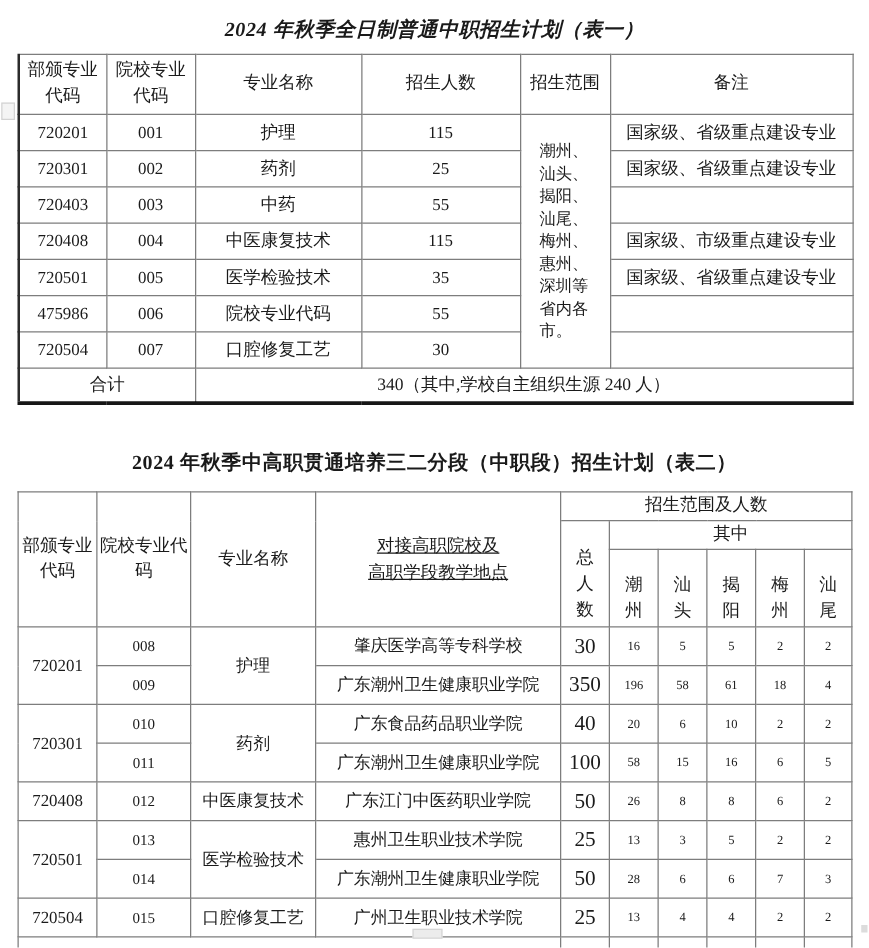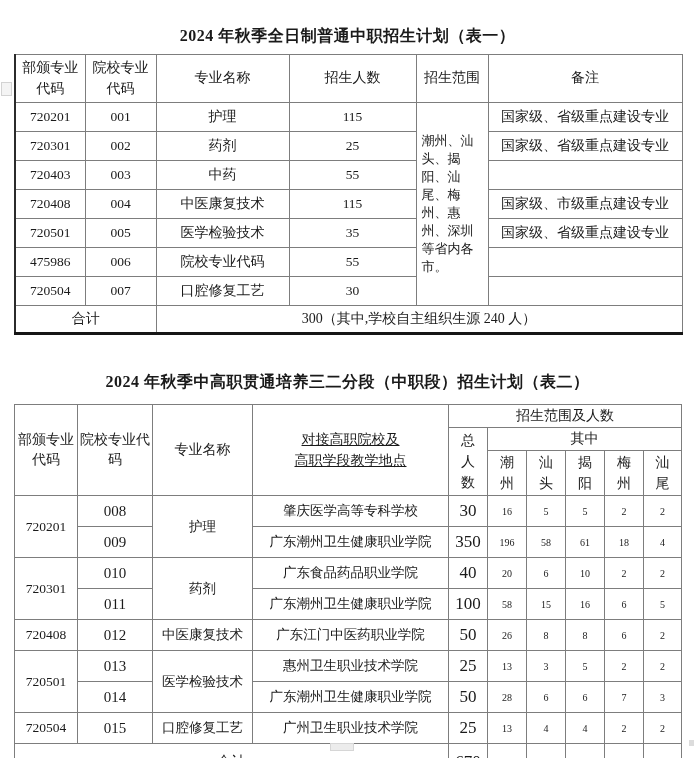--- a/index.html
+++ b/index.html
@@ -14,21 +14,21 @@
     overflow: hidden;
   }
   .doc-title {
     margin: 0;
     text-align: center;
     font-size: 16px;
     font-weight: bold;
     line-height: 20px;
     letter-spacing: 0.5px;
   }
-  .title1 { padding-top: 26px; }
+  .title1 { padding-top: 15px; font-style: italic; }
   .title2 { padding-top: 37px; padding-bottom: 12px; }
 
   table {
     border-collapse: collapse;
     table-layout: fixed;
     width: 667px;
     margin-left: 14px;
     background: #ffffff;
   }
   th, td {
@@ -51,53 +51,54 @@
     border-right: 1px solid #6f6f6f;
   }
   .t1 thead th { height: 45px; line-height: 1.45; }
   .t1 tbody tr { height: 29px; }
   .t1 .code-cell, .t1 .count-cell { font-size: 13.5px; }
   .t1 .major-cell { font-size: 14px; }
   .t1 .range-cell {
     font-size: 13px;
     text-align: left;
     line-height: 1.38;
-    padding: 2px 5px;
+    padding: 2px 15px;
   }
   .t1 .remark-cell { font-size: 14px; }
   .t1 .total-row { height: 28px; }
   .t1 .total-row td { font-size: 14px; }
 
   
   .t2 {
     border: 1px solid #6f6f6f;
     border-bottom: 2px solid #8d8d8d;
   }
   .t2 thead .h-row-a th { height: 20px; }
   .t2 thead .h-row-b th { height: 20px; }
   .t2 thead .h-row-c th { height: 40px; }
   .t2 thead th { line-height: 1.4; }
   .t2 tbody tr { height: 31px; }
   .t2 .code-cell { font-size: 13.5px; }
   .t2 .major-cell { font-size: 13.5px; }
-  .t2 .sub-code-cell { font-size: 15px; }
+  .t2 .sub-code-cell { font-size: 12px; }
   .t2 .college-cell { font-size: 13.5px; }
   .t2 .tot-cell { font-size: 17px; }
   .t2 .city-cell { font-size: 10px; }
   .t2 .total-row { height: 37px; }
   .t2 .total-row .total-label-cell { font-size: 14px; }
   .t2 .total-row .city-cell { font-size: 13.5px; }
 
   .vtext {
     display: inline-block;
     width: 1.1em;
     line-height: 1.5;
     text-align: center;
     white-space: normal;
     word-break: break-all;
+    margin-top: 17px;
   }
   .college-head-line { line-height: 1.5; text-decoration: underline; }
 
   
   .handle-artifact {
     position: absolute;
     left: 1px;
     top: 82px;
     width: 9px;
     height: 12px;
@@ -195,21 +196,21 @@
     </tr>
     <tr>
       <td class="code-cell">720504</td>
       <td class="code-cell">007</td>
       <td class="major-cell">口腔修复工艺</td>
       <td class="count-cell">30</td>
       <td class="remark-cell"></td>
     </tr>
     <tr class="total-row">
       <td colspan="2">合计</td>
-      <td colspan="4">300（其中,学校自主组织生源 240 人）</td>
+      <td colspan="4">340（其中,学校自主组织生源 240 人）</td>
     </tr>
   </tbody>
 </table>
 
 <h1 class="doc-title title2">2024 年秋季中高职贯通培养三二分段（中职段）招生计划（表二）</h1>
 
 <table class="t2">
   <colgroup>
     <col style="width:63px">
       <col style="width:75px">

